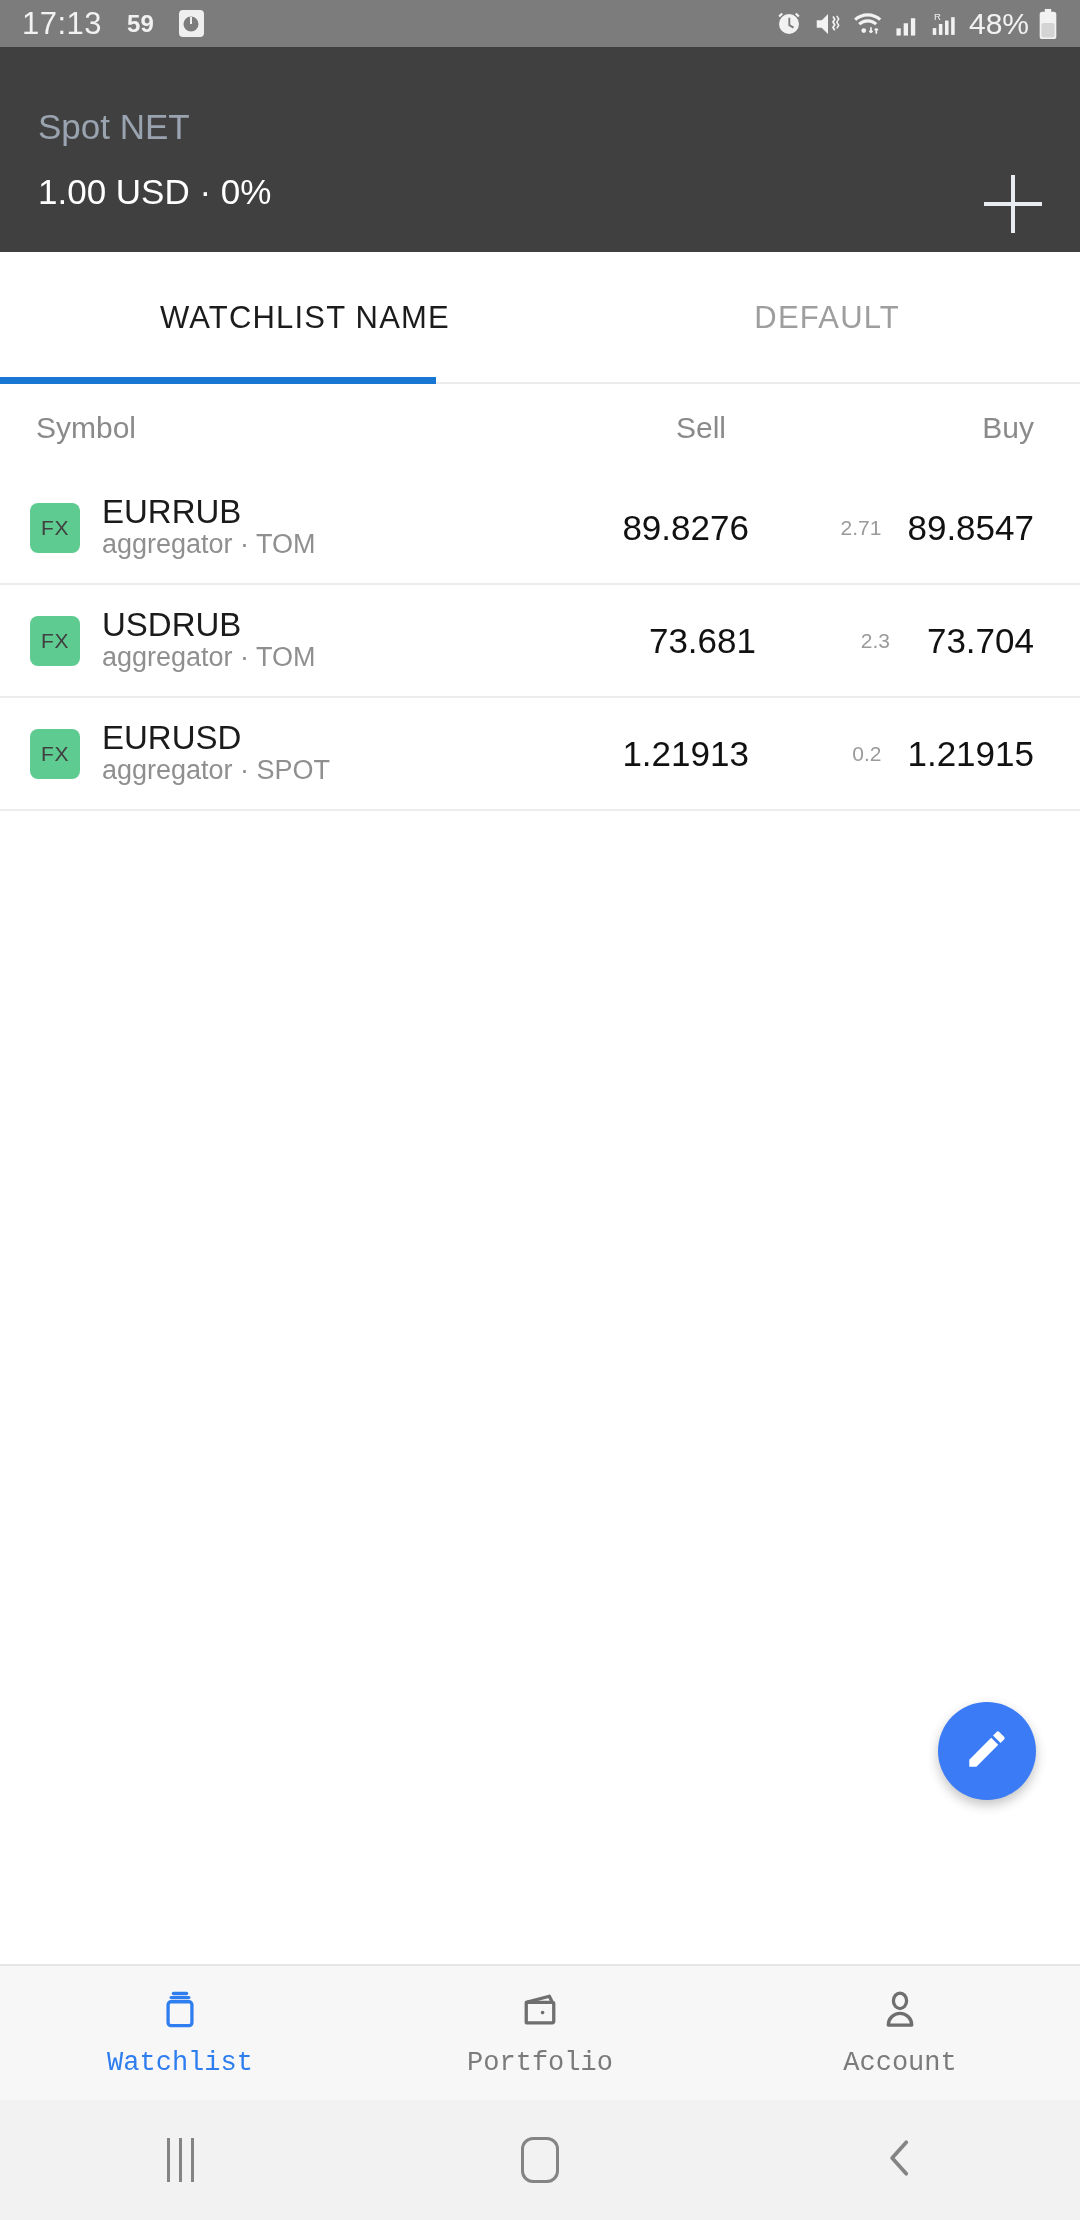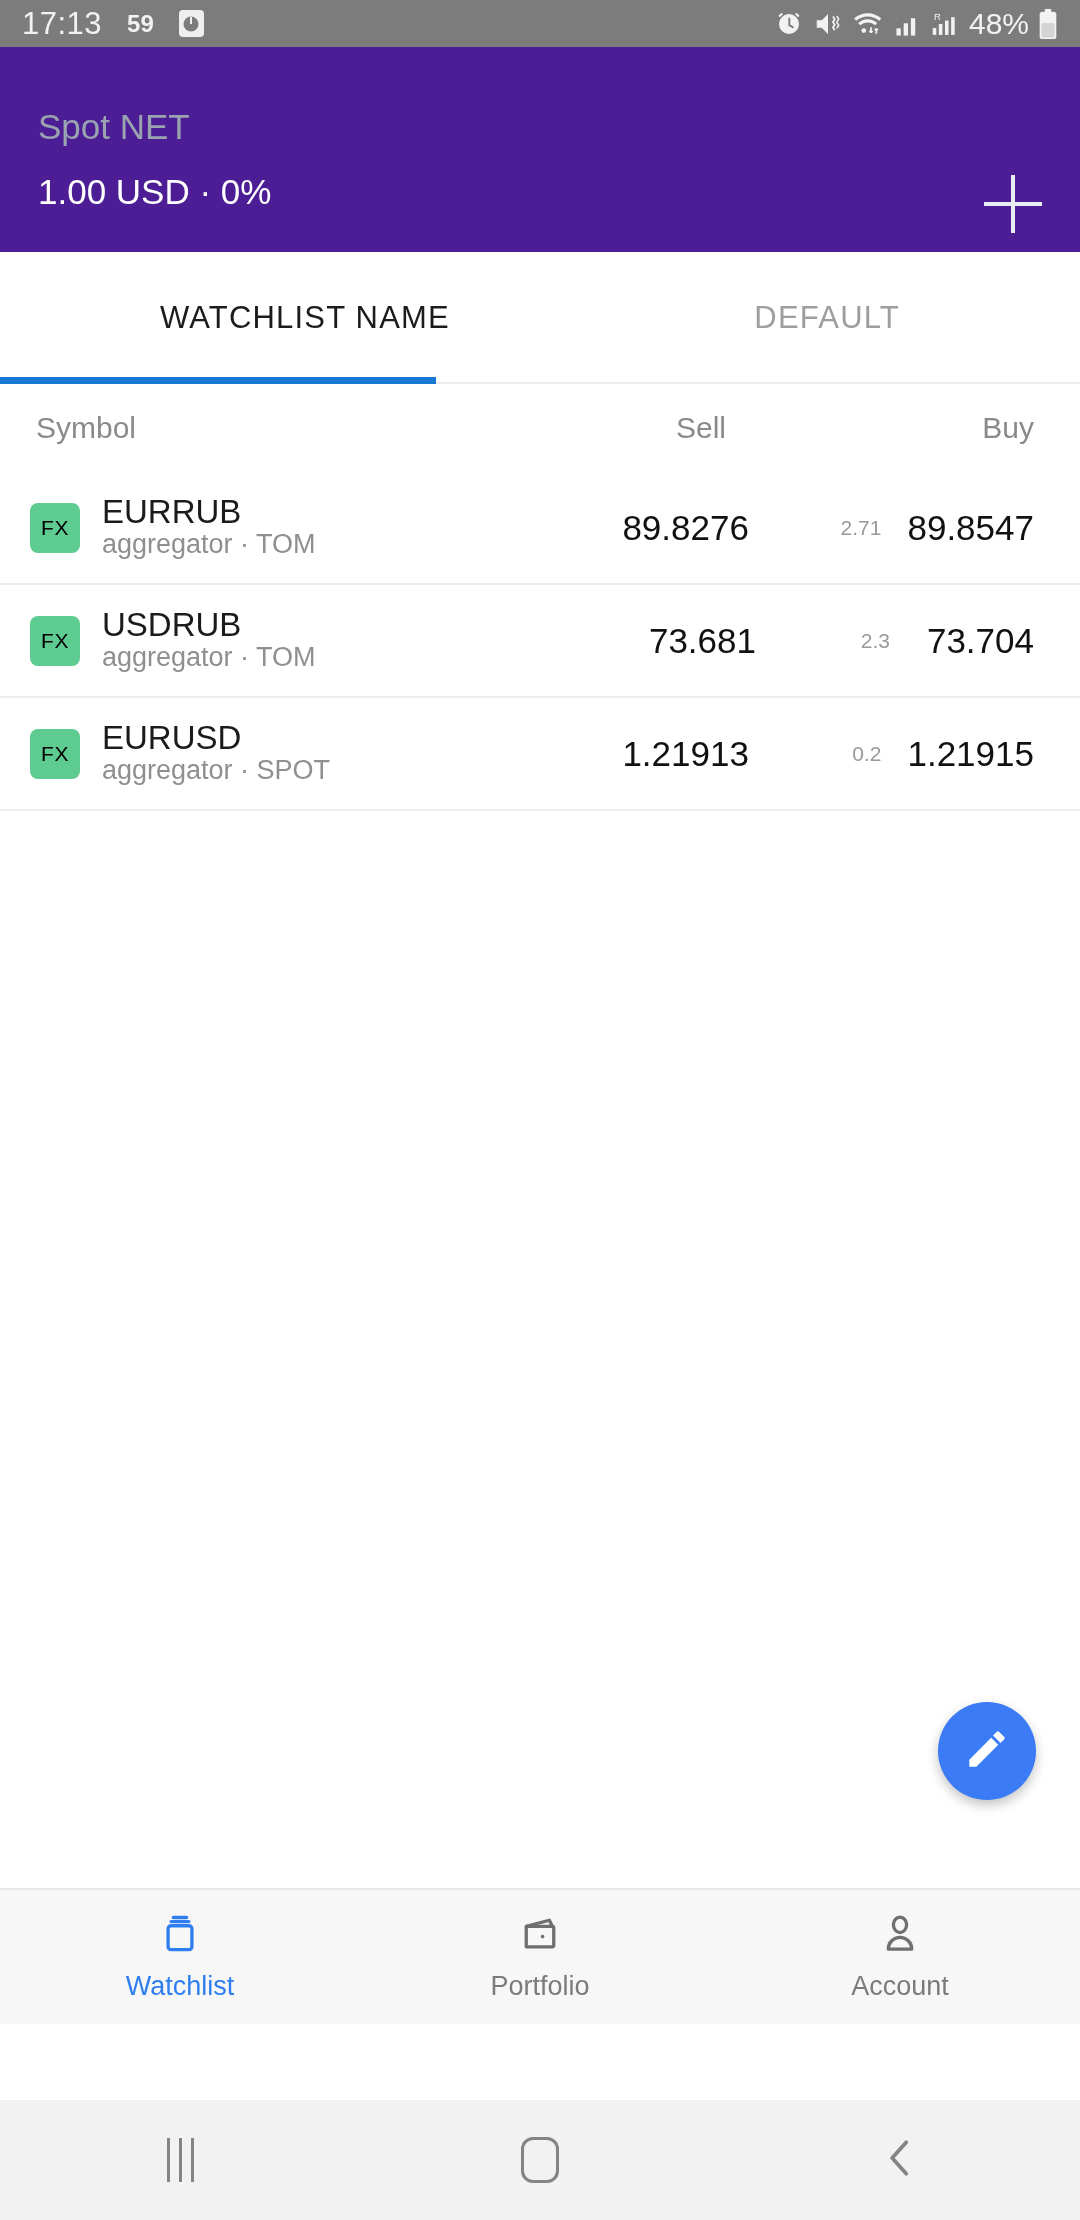--- a/index.html
+++ b/index.html
@@ -35,21 +35,21 @@
     width:2px; height:7px; background:#efefef; z-index:2;
     transform:translate(-50%,-100%);
   }
   .sb-right { display:flex; align-items:center; gap:9px; }
   .sb-right svg { display:block; }
   .sb-batt { font-size:30px; letter-spacing:0px; }
 
   
   .appheader {
     position:absolute; top:47px; left:0; width:1080px; height:205px;
-    background:#4c1d95;
+    background:#404040;
   }
   .ah-title {
     position:absolute; left:38px; top:60px;
     font-size:35px; color:#9aa3b0; font-weight:400;
   }
   .ah-sub {
     position:absolute; left:38px; top:125px;
     font-size:35px; color:#ffffff; font-weight:400;
   }
   .ah-plus {
@@ -100,21 +100,21 @@
   
   .row {
     position:relative; height:113px;
     display:flex; align-items:center;
     padding:0 46px 0 30px;
     border-bottom:2px solid #ededed;
     cursor:pointer;
   }
   .row .badge {
     width:50px; height:50px; border-radius:8px;
-    background:#5ecb91; color:#000000;
+    background:#5ecb91; color:#404040;
     display:flex; align-items:center; justify-content:center;
     font-size:21px; letter-spacing:0.5px; flex:0 0 50px;
   }
   .row .symwrap { width:456px; padding-left:22px; }
   .row .sym { font-size:33px; color:#1b1b1b; line-height:1.06; }
   .row .meta { font-size:27px; color:#8f8f8f; margin-top:9px; }
   .row .sell { width:220px; text-align:right; font-size:35px; color:#111111; }
   .row .spread { width:160px; text-align:right; padding-right:26px; font-size:21px; color:#9a9a9a; }
   .row .buy { flex:1; text-align:right; font-size:35px; color:#111111; }
 
@@ -123,23 +123,24 @@
     position:absolute; right:44px; bottom:164px;
     width:98px; height:98px; border-radius:50%;
     background:#3b7bf5;
     box-shadow:0 5px 12px rgba(0,0,0,0.24);
     display:flex; align-items:center; justify-content:center;
     cursor:pointer;
   }
 
   
   .bottomnav {
-    position:absolute; left:0; top:1888px; width:1080px; height:136px;
+    position:absolute; left:0; top:1964px; width:1080px; height:136px;
     background:#f7f7f7; border-top:2px solid #e6e6e6;
     display:flex;
+    font-family:Liberation Mono, monospace;
   }
   .navitem {
     flex:1; display:flex; flex-direction:column;
     align-items:center; justify-content:center; gap:11px; cursor:pointer;
   }
   .navitem .nlbl { font-size:27px; }
   .navitem.active .nlbl { color:#2f7ef0; }
   .navitem.idle   .nlbl { color:#7b7b7b; }
 
   

